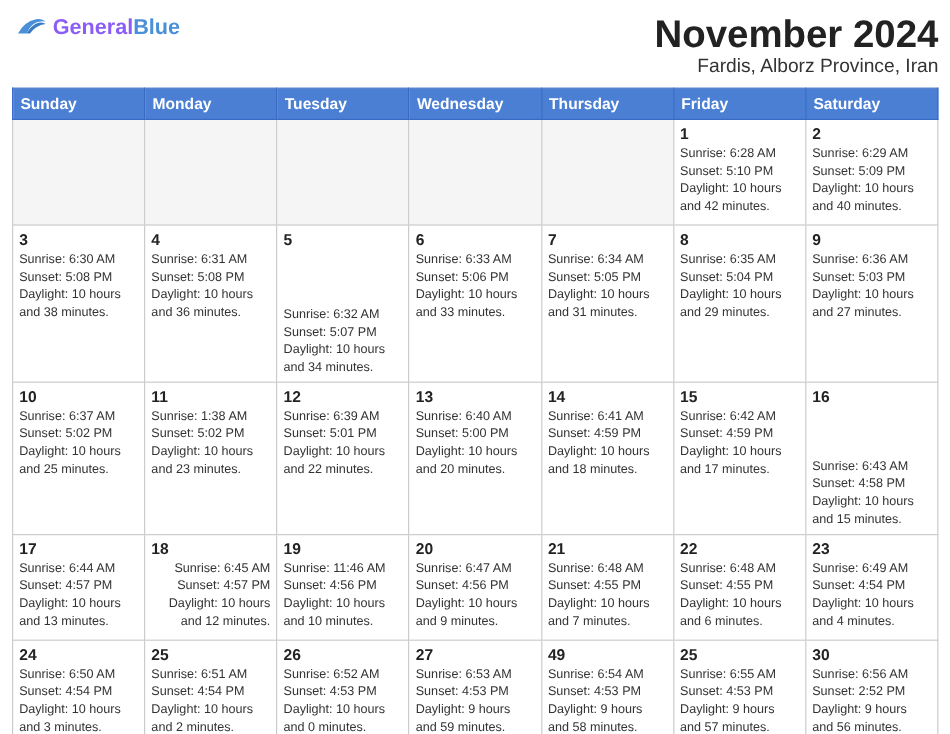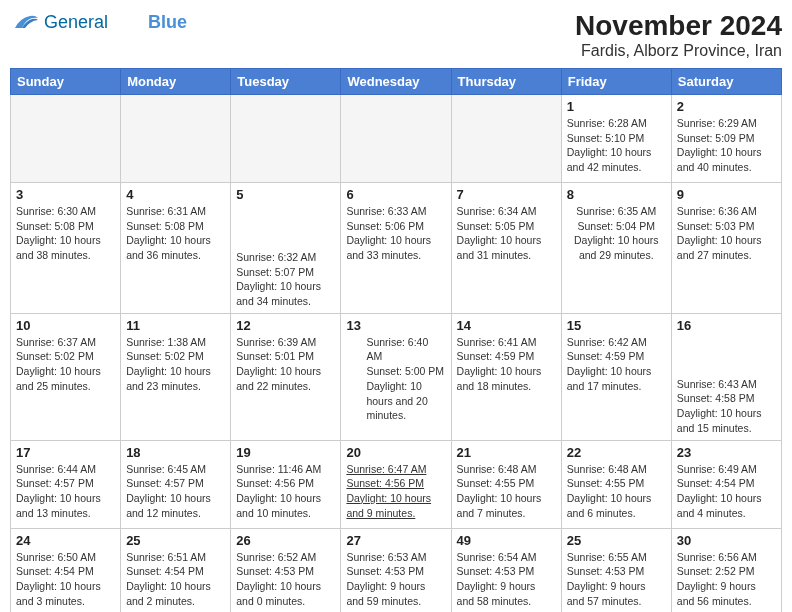--- a/index.html
+++ b/index.html
@@ -16,38 +16,37 @@
       align-items: flex-start;
       margin-bottom: 8px;
     }
     .logo {
       display: flex;
       align-items: center;
       gap: 4px;
     }
     .logo-text-general {
       font-size: 18px;
-      font-weight: normal;
-      color: #0369a1;
+      font-weight: bold;
+      color: #8b5cf6;
     }
     .logo-text-blue {
       font-size: 18px;
       font-weight: bold;
       color: #4a90d9;
-      padding-left: 40px;
     }
     .logo-bird {
       width: 30px;
       height: 24px;
     }
     .title-block {
       text-align: right;
     }
     .month-title {
-      font-size: 28px;
+      font-size: 32px;
       font-weight: bold;
       color: #222;
     }
     .location-title {
       font-size: 16px;
       color: #333;
     }
     .calendar {
       width: 100%;
       border-collapse: collapse;
@@ -166,21 +165,21 @@
 Daylight: 10 hours and 33 minutes.</div>
         </td>
         <td>
           <span class="day-number">7</span>
           <div class="day-info" style="white-space: pre-line;">Sunrise: 6:34 AM
 Sunset: 5:05 PM
 Daylight: 10 hours and 31 minutes.</div>
         </td>
         <td>
           <span class="day-number">8</span>
-          <div class="day-info" style="white-space: pre-line; text-align: center;">Sunrise: 6:35 AM
+          <div class="day-info" style="white-space: pre-line;">Sunrise: 6:35 AM
 Sunset: 5:04 PM
 Daylight: 10 hours and 29 minutes.</div>
         </td>
         <td>
           <span class="day-number">9</span>
           <div class="day-info" style="white-space: pre-line;">Sunrise: 6:36 AM
 Sunset: 5:03 PM
 Daylight: 10 hours and 27 minutes.</div>
         </td>
       </tr>
@@ -198,21 +197,21 @@
 Daylight: 10 hours and 23 minutes.</div>
         </td>
         <td>
           <span class="day-number">12</span>
           <div class="day-info" style="white-space: pre-line;">Sunrise: 6:39 AM
 Sunset: 5:01 PM
 Daylight: 10 hours and 22 minutes.</div>
         </td>
         <td>
           <span class="day-number">13</span>
-          <div class="day-info" style="white-space: pre-line; margin-left: 20px;">Sunrise: 6:40 AM
+          <div class="day-info" style="white-space: pre-line;">Sunrise: 6:40 AM
 Sunset: 5:00 PM
 Daylight: 10 hours and 20 minutes.</div>
         </td>
         <td>
           <span class="day-number">14</span>
           <div class="day-info" style="white-space: pre-line;">Sunrise: 6:41 AM
 Sunset: 4:59 PM
 Daylight: 10 hours and 18 minutes.</div>
         </td>
         <td>
@@ -230,33 +229,33 @@
       </tr>
       <tr>
         <td>
           <span class="day-number">17</span>
           <div class="day-info" style="white-space: pre-line;">Sunrise: 6:44 AM
 Sunset: 4:57 PM
 Daylight: 10 hours and 13 minutes.</div>
         </td>
         <td>
           <span class="day-number">18</span>
-          <div class="day-info" style="white-space: pre-line;">Sunrise: 6:45 AM
+          <div class="day-info" style="white-space: pre-line; text-align: right;">Sunrise: 6:45 AM
 Sunset: 4:57 PM
 Daylight: 10 hours and 12 minutes.</div>
         </td>
         <td>
           <span class="day-number">19</span>
           <div class="day-info" style="white-space: pre-line;">Sunrise: 11:46 AM
 Sunset: 4:56 PM
 Daylight: 10 hours and 10 minutes.</div>
         </td>
         <td>
           <span class="day-number">20</span>
-          <div class="day-info" style="white-space: pre-line; text-decoration: underline;">Sunrise: 6:47 AM
+          <div class="day-info" style="white-space: pre-line;">Sunrise: 6:47 AM
 Sunset: 4:56 PM
 Daylight: 10 hours and 9 minutes.</div>
         </td>
         <td>
           <span class="day-number">21</span>
           <div class="day-info" style="white-space: pre-line;">Sunrise: 6:48 AM
 Sunset: 4:55 PM
 Daylight: 10 hours and 7 minutes.</div>
         </td>
         <td>

